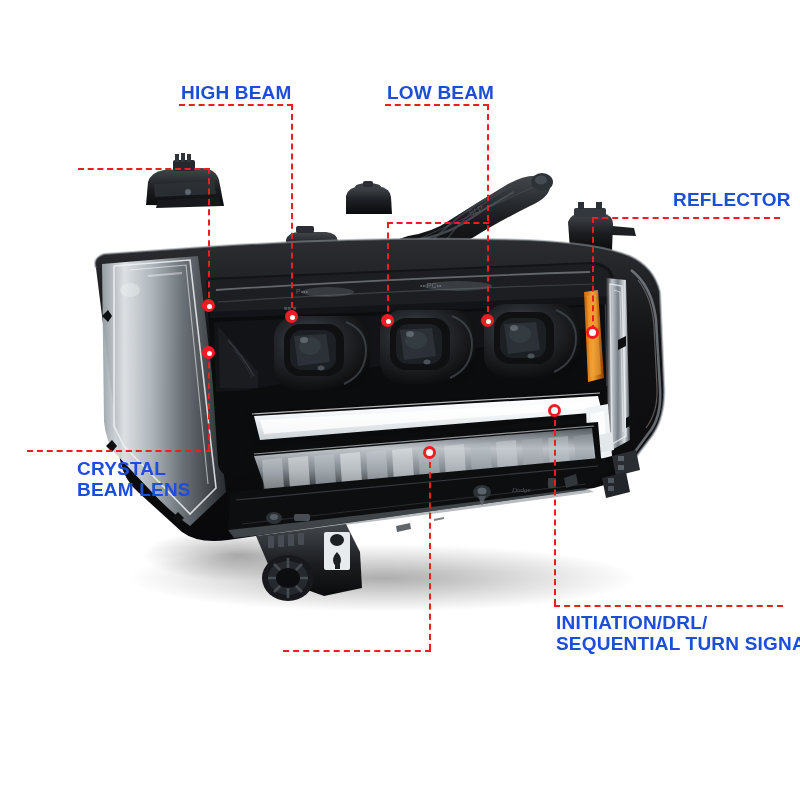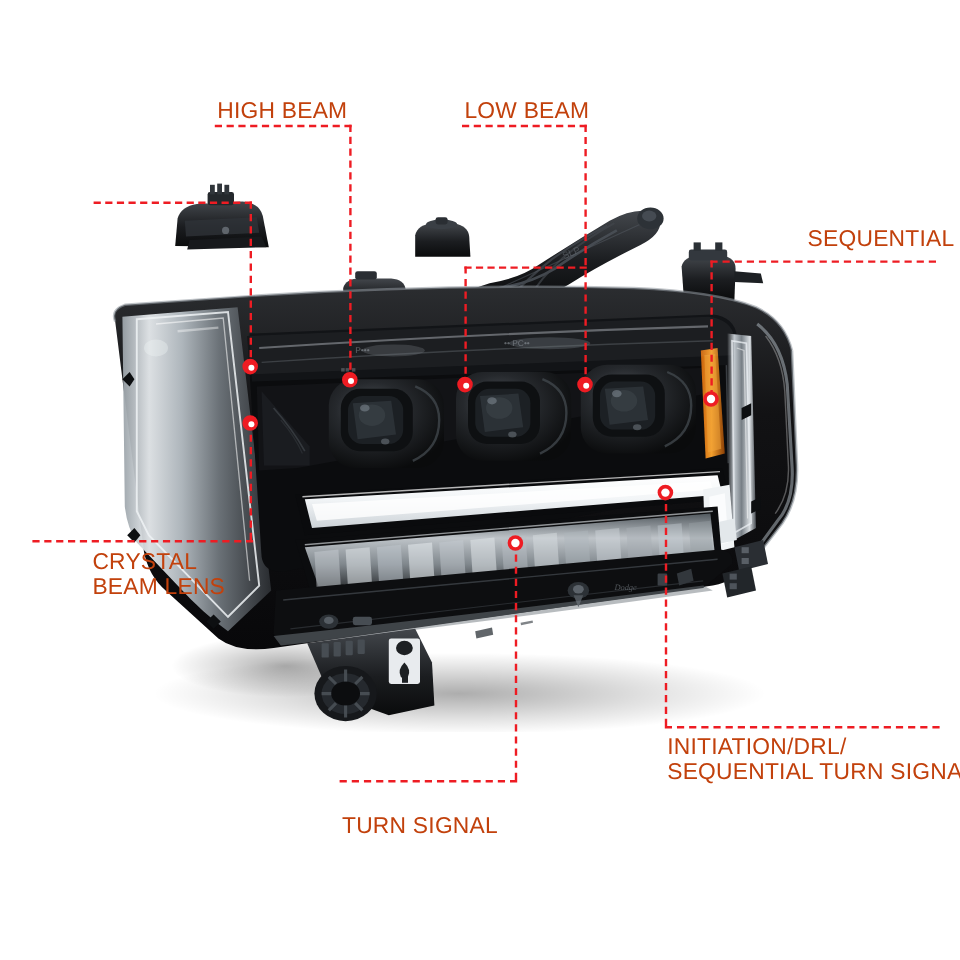--- a/index.html
+++ b/index.html
@@ -2,27 +2,27 @@
 <html><head>
 <meta charset="utf-8">
 <style>
   html,body{margin:0;padding:0;background:#ffffff;}
   body{width:800px;height:800px;overflow:hidden;font-family:"Liberation Sans",sans-serif;}
   #stage{position:relative;width:800px;height:800px;background:#fff;}
 
   
   .label{
     position:absolute;
-    color:#c2410c;
+    color:#1d4ed8;
     font-family:"Liberation Sans",sans-serif;
     font-size:19px;
     line-height:21px;
     letter-spacing:.2px;
     white-space:pre;
-    font-weight:400;
+    font-weight:700;
   }
 
   
   .dh{position:absolute;height:0;border-top:2.5px dashed #ee1c23;}
   .dv{position:absolute;width:0;border-left:2.5px dashed #ee1c23;}
 
   
   .dot{position:absolute;width:13px;height:13px;border-radius:50%;background:#ee1c23;
        box-sizing:border-box;}
   .dot.filled{background:#ee1c23;border:3px solid #ee1c23;}
@@ -334,31 +334,31 @@
 
   <div class="label" style="left:387px;top:82px;text-align:center;"><span>LOW BEAM</span></div>
   <div class="dh" style="left:385px;top:104px;width:104px;"></div>
   <div class="dv" style="left:487px;top:104px;height:218px;"></div>
   <div class="dot filled" style="left:481px;top:314px;"></div>
 
   <div class="dh" style="left:387px;top:222px;width:102px;"></div>
   <div class="dv" style="left:387px;top:222px;height:100px;"></div>
   <div class="dot filled" style="left:381px;top:314px;"></div>
 
-  <div class="label" style="left:673px;top:189px;"><span>SEQUENTIAL</span></div>
+  <div class="label" style="left:673px;top:189px;"><span>REFLECTOR</span></div>
   <div class="dh" style="left:592px;top:217px;width:188px;"></div>
   <div class="dv" style="left:592px;top:217px;height:114px;"></div>
   <div class="dot hollow" style="left:586px;top:326px;"></div>
 
   <div class="label" style="left:29px;top:458px;margin-left:48px;"><span>CRYSTAL</span><br><span>BEAM LENS</span></div>
   <div class="dh" style="left:27px;top:450px;width:184px;"></div>
   <div class="dv" style="left:208px;top:352px;height:98px;"></div>
   <div class="dot filled" style="left:202px;top:346px;"></div>
 
-  <div class="label" style="left:285px;top:657px;"><br><span>TURN SIGNAL</span></div>
+  <div class="label" style="left:285px;top:657px;"><br></div>
   <div class="dh" style="left:283px;top:650px;width:148px;"></div>
   <div class="dv" style="left:429px;top:452px;height:198px;"></div>
   <div class="dot hollow" style="left:423px;top:446px;"></div>
 
   <div class="label" style="left:556px;top:612px;"><span>INITIATION/DRL/</span><br><span>SEQUENTIAL TURN SIGNAL</span></div>
   <div class="dh" style="left:554px;top:605px;width:229px;"></div>
   <div class="dv" style="left:554px;top:410px;height:195px;"></div>
   <div class="dot hollow" style="left:548px;top:404px;"></div>
 
 </div>

